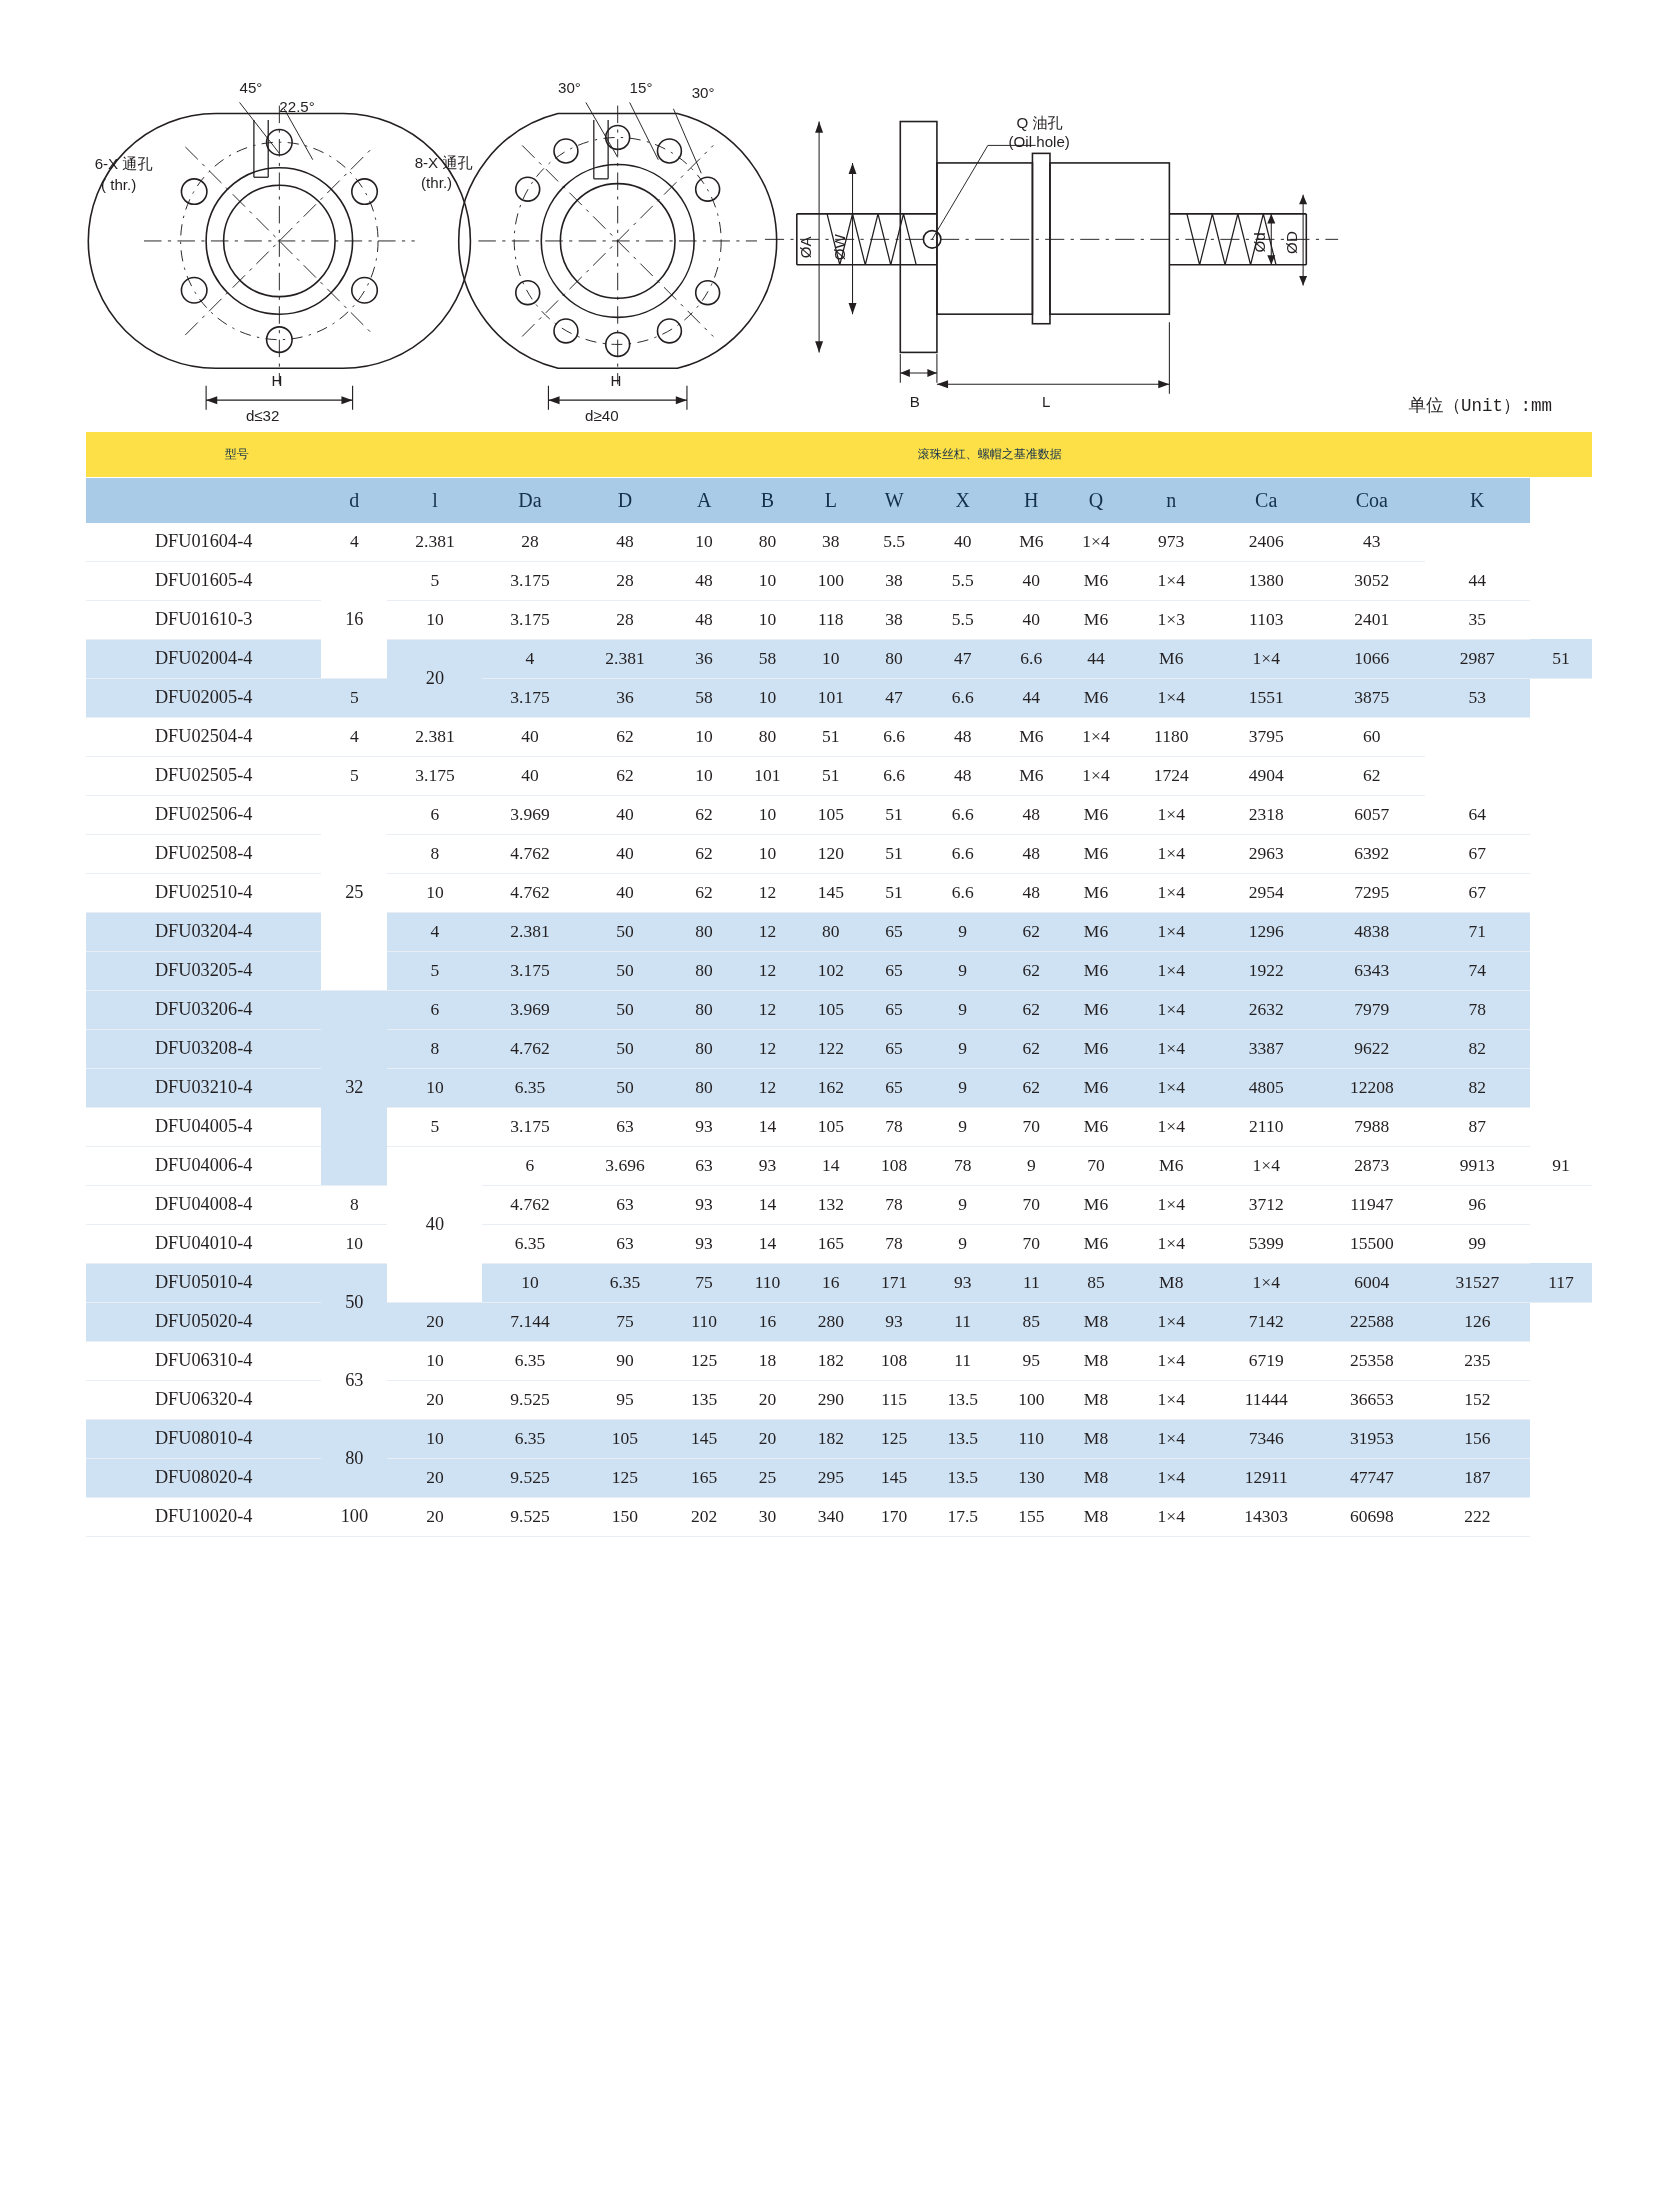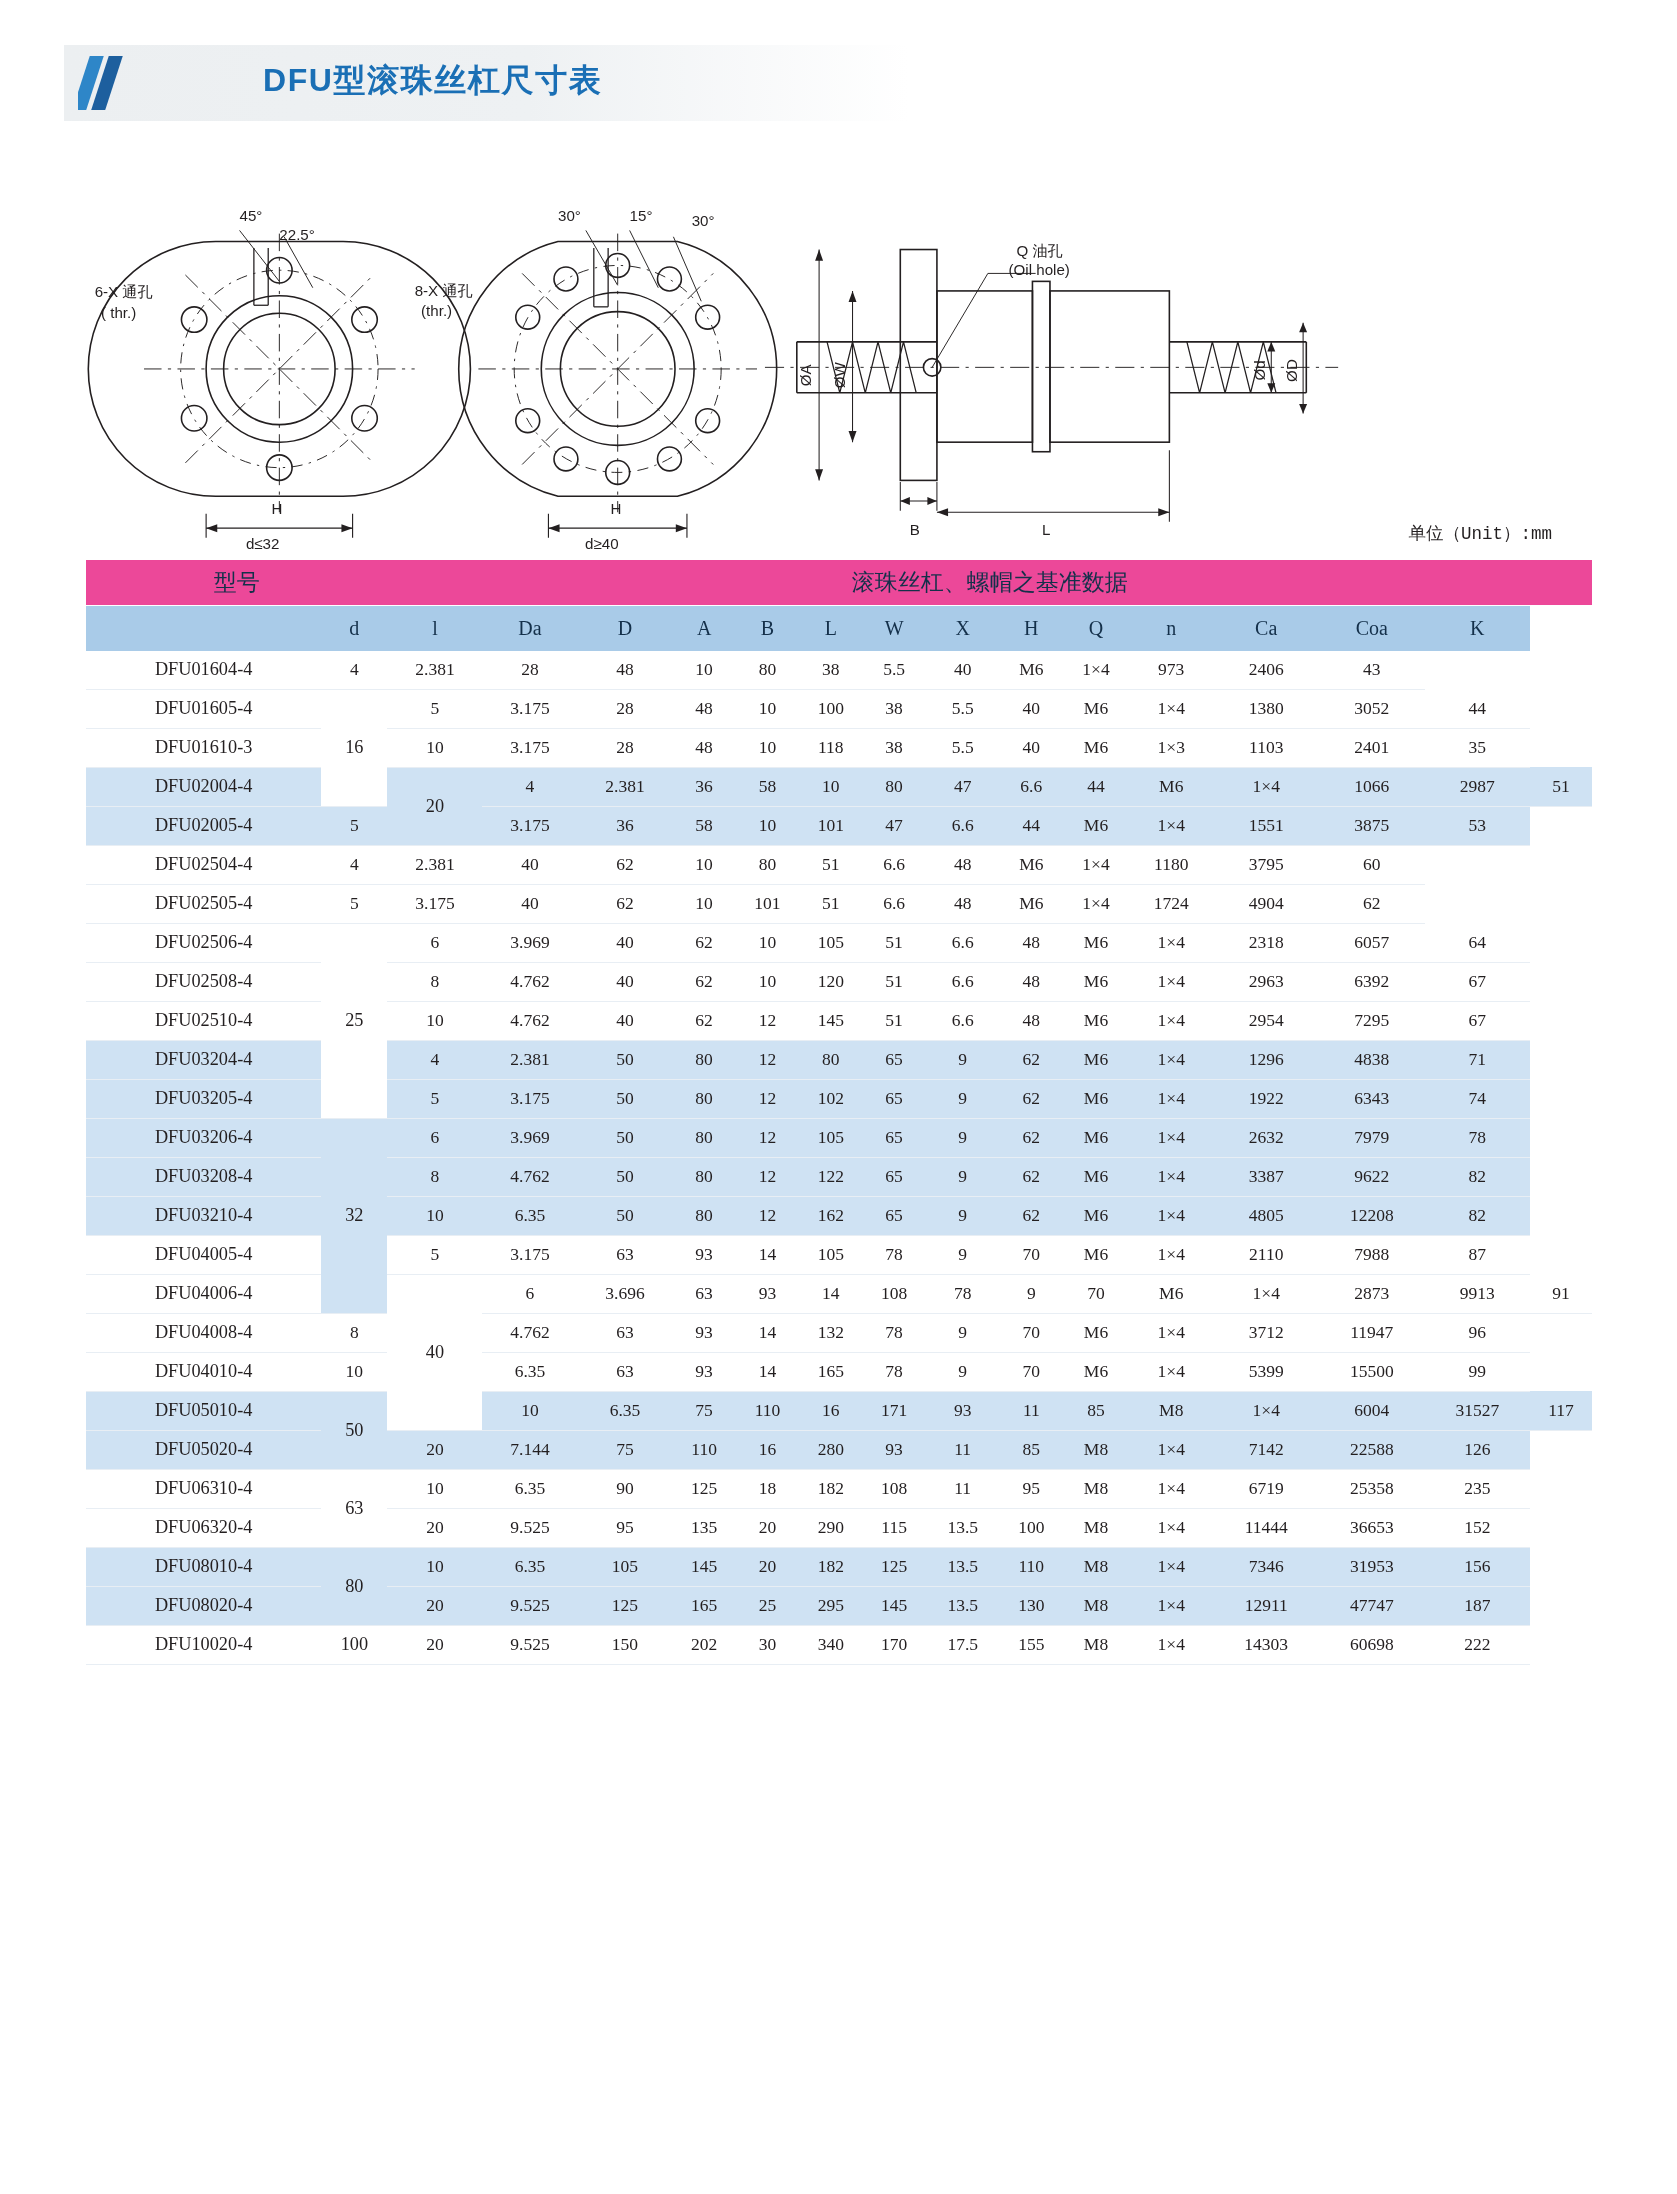--- a/index.html
+++ b/index.html
@@ -99,23 +99,23 @@
     font-family: "Liberation Serif", serif;
   }
   table.spec th, table.spec td {
     text-align: center;
     vertical-align: middle;
     padding: 0;
     height: 38px;
     border: none;
   }
   tr.head-top th {
-    background: #ec4899;
+    background: #fde047;
     height: 45px;
-    font-size: 23px;
+    font-size: 12px;
     font-weight: normal;
     color: #14304a;
   }
   tr.head-sub th {
     background: #a9cbe8;
     height: 45px;
     font-size: 20px;
     font-weight: normal;
     color: #14304a;
     border-top: 0.8px solid #ffffff;
@@ -130,28 +130,20 @@
   }
   td.dcell { font-size: 18.3px; }
   table.spec tbody tr td { border-bottom: 0.8px solid #e8eef4; }
   tr.band td { border-bottom: 0.8px solid #c3daee; }
 </style>
 </head>
 <body>
 
 <div class="page">
 
-  <div class="header">
-    <div class="header-bar"></div>
-    <div class="header-accent">
-      <div class="slash1"></div>
-      <div class="slash2"></div>
-    </div>
-    <div class="header-title">DFU型滚珠丝杠尺寸表</div>
-  </div>
 
   <div class="drawing">
     <svg width="1678" height="406" viewBox="0 0 2106 510" xmlns="http://www.w3.org/2000/svg">
       <g fill="none" stroke="#231f20" stroke-width="2">
 
         <path d="M 270 120 L 430 120 A 160 160 0 0 1 430 440 L 270 440 A 160 160 0 0 1 270 120 Z" transform="translate(0,-10)"></path>
 
         <circle cx="350" cy="270" r="92"></circle>
         <circle cx="350" cy="270" r="70"></circle>
 

